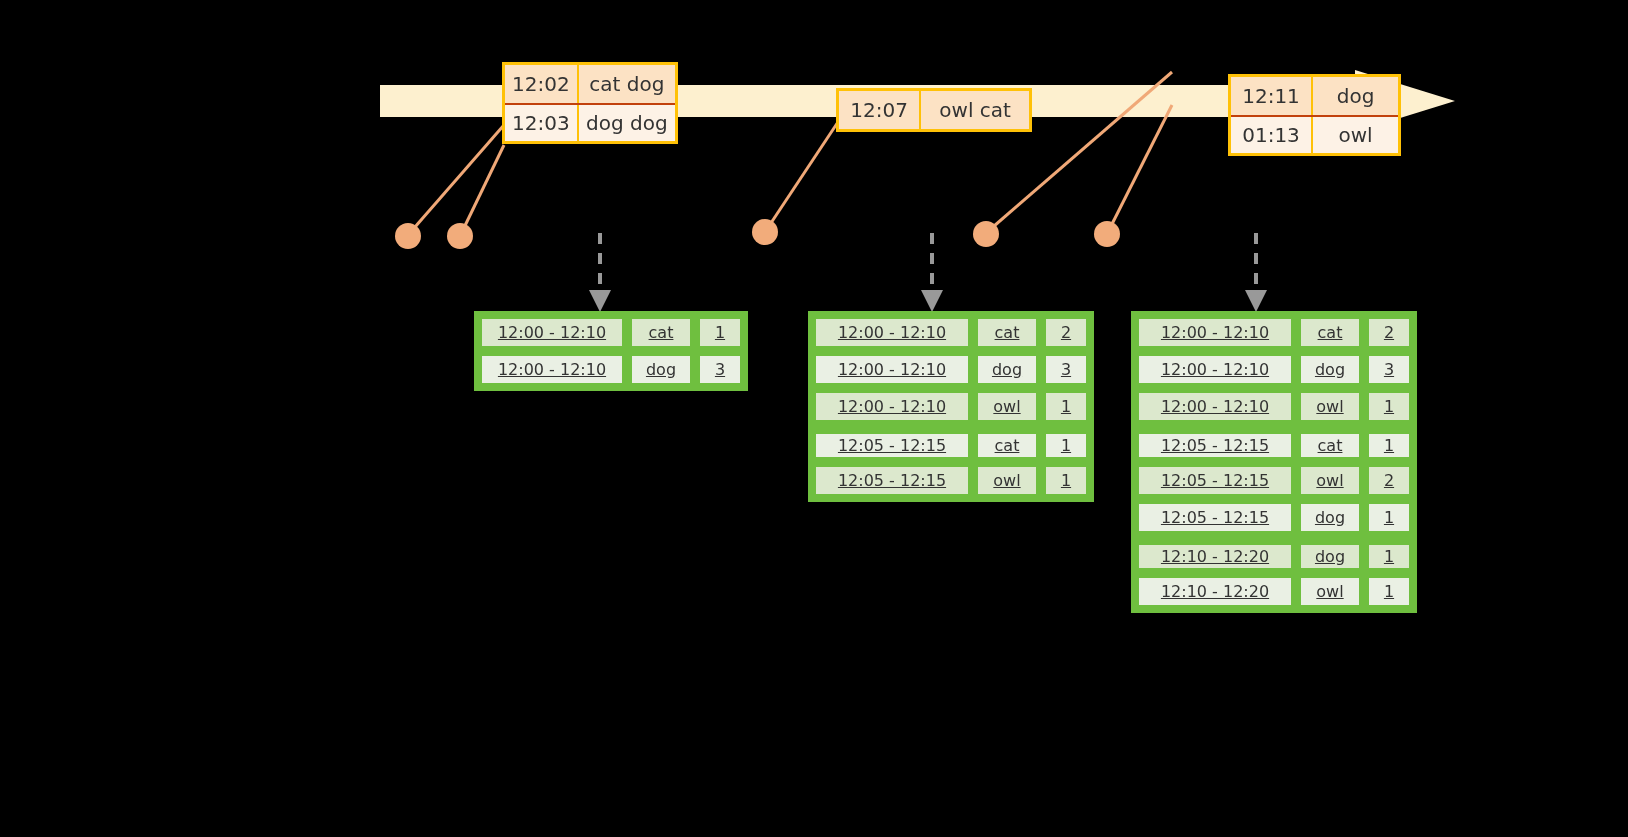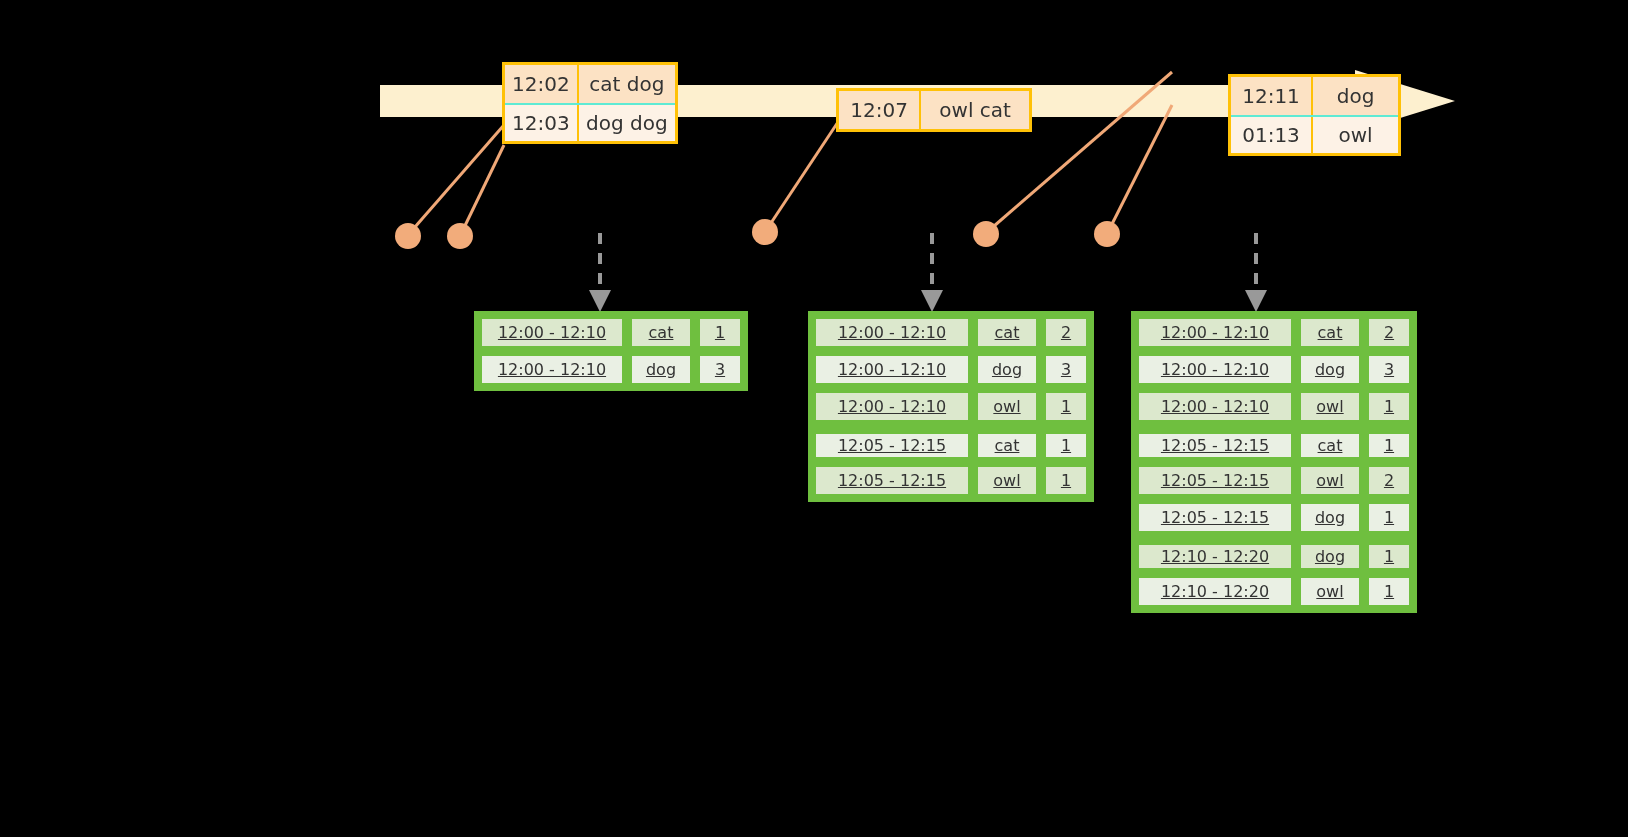--- a/index.html
+++ b/index.html
@@ -8,21 +8,21 @@
     width:1628px;height:837px;
     background:#000;
     overflow:hidden;
     font-family:"DejaVu Sans", sans-serif;
   }
   #svg-layer{position:absolute;left:0;top:0;width:1628px;height:837px;}
 
   
   .evt-group{position:absolute;border:3px solid #FFC107;box-sizing:border-box;}
   .evt-row{display:flex;height:38px;box-sizing:border-box;}
-  .evt-row + .evt-row{border-top:2px solid #5eead4;}
+  .evt-row + .evt-row{border-top:2px solid #c2410c;}
   .evt-row.dark .cell{background:#FCE2C4;}
   .evt-row.light .cell{background:#FDF2E6;}
   .evt-cell{
     display:flex;align-items:center;justify-content:center;
     font-size:20px;color:#333;box-sizing:border-box;
     white-space:nowrap;
   }
   .evt-time{width:84px;border-right:2px solid #FFC107;}
   .evt-words{width:110px;}
 

